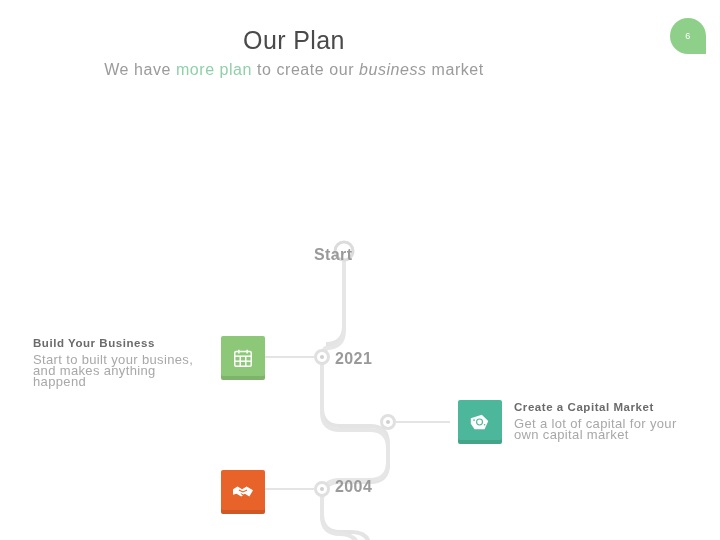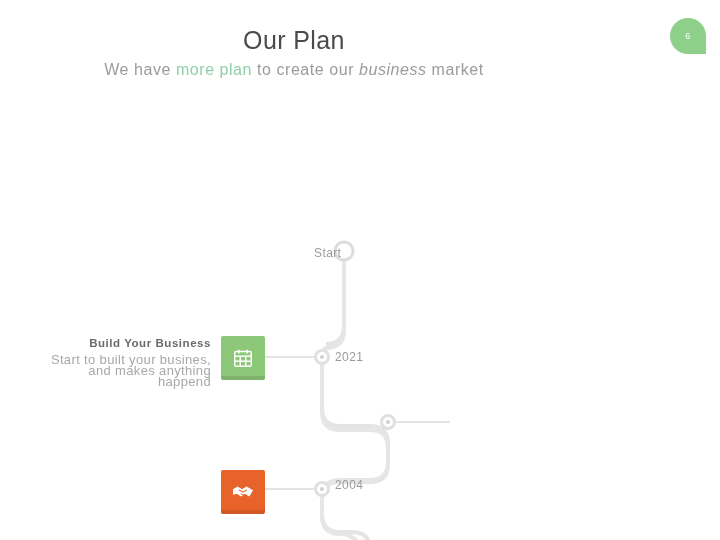--- a/index.html
+++ b/index.html
@@ -72,40 +72,41 @@
     top: 0;
     left: 0;
     width: 720px;
     height: 540px;
     pointer-events: none;
   }
 
   
   .spine-label {
     position: absolute;
-    font-size: 12px;
+    font-size: 16px;
     color: #9a9a9a;
     letter-spacing: 0.4px;
     white-space: nowrap;
+    font-weight: bold;
   }
   #label-start { left: 314px; top: 246px; text-align: right; }
   #label-2012  { left: 335px; top: 350px; }
   #label-2013  { left: 335px; top: 478px; }
 
   
   .milestone {
     position: absolute;
     display: flex;
     align-items: flex-start;
   }
   .milestone.left  { flex-direction: row; }
   .milestone.right { flex-direction: row; }
 
   .ms-text { width: 178px; }
-  .ms-text.ta-right { text-align: right; }
+  .ms-text.ta-right { }
   .ms-text.ta-left  { text-align: left; }
 
   .ms-title {
     font-size: 11.5px;
     font-weight: bold;
     color: #6b6b6b;
     letter-spacing: 0.55px;
     line-height: 14px;
     margin: 0 0 4px 0;
   }
@@ -213,20 +214,36 @@
           <line x1="9" y1="10" x2="9" y2="21"></line>
           <line x1="15" y1="10" x2="15" y2="21"></line>
           <line x1="3" y1="15.5" x2="21" y2="15.5"></line>
           <line x1="7.5" y1="3" x2="7.5" y2="7"></line>
           <line x1="16.5" y1="3" x2="16.5" y2="7"></line>
         </svg>
       </span>
     </div>
   </div>
 
+  <div class="milestone right" id="ms-2">
+    <div class="ms-icon" id="ms-2-icon" style="background: rgb(76, 183, 154);">
+      <span>
+        <svg width="24" height="22" viewBox="0 0 26 24" fill="#ffffff" stroke="#ffffff" stroke-width="1">
+          <path d="M3 8 L15 4 L22 11 L18 20 L7 20 L3 14 Z" fill="#ffffff" stroke="none"></path>
+          <circle cx="12.5" cy="12" r="3.2" fill="none" stroke="#4cb79a" stroke-width="1.2"></circle>
+          <circle cx="6.5" cy="10" r="0.9" fill="#4cb79a" stroke="none"></circle>
+          <circle cx="18" cy="15" r="0.9" fill="#4cb79a" stroke="none"></circle>
+        </svg>
+      </span>
+    </div>
+    <div class="ms-text ta-left">
+      <p class="ms-title">Create a Capital Market</p>
+      <p class="ms-desc">Get a lot of capital for your own capital market</p>
+    </div>
+  </div>
 
   <div class="milestone left" id="ms-3">
     <div class="ms-text ta-right">
     </div>
     <div class="ms-icon" id="ms-3-icon" style="background: rgb(232, 99, 42);">
       <span>
         <svg width="24" height="20" viewBox="0 0 26 22" fill="#ffffff">
           <path d="M2 8 L7 5 L12 8 L17 5 L24 9 L20 16 L15 13 L11 16 L6 13 L2 14 Z" fill="#ffffff"></path>
           <path d="M9 9 L13 11 L17 9" fill="none" stroke="#e8632a" stroke-width="1.2" stroke-linecap="round"></path>
           <path d="M11 13 L14 14.5" fill="none" stroke="#e8632a" stroke-width="1.1" stroke-linecap="round"></path>

